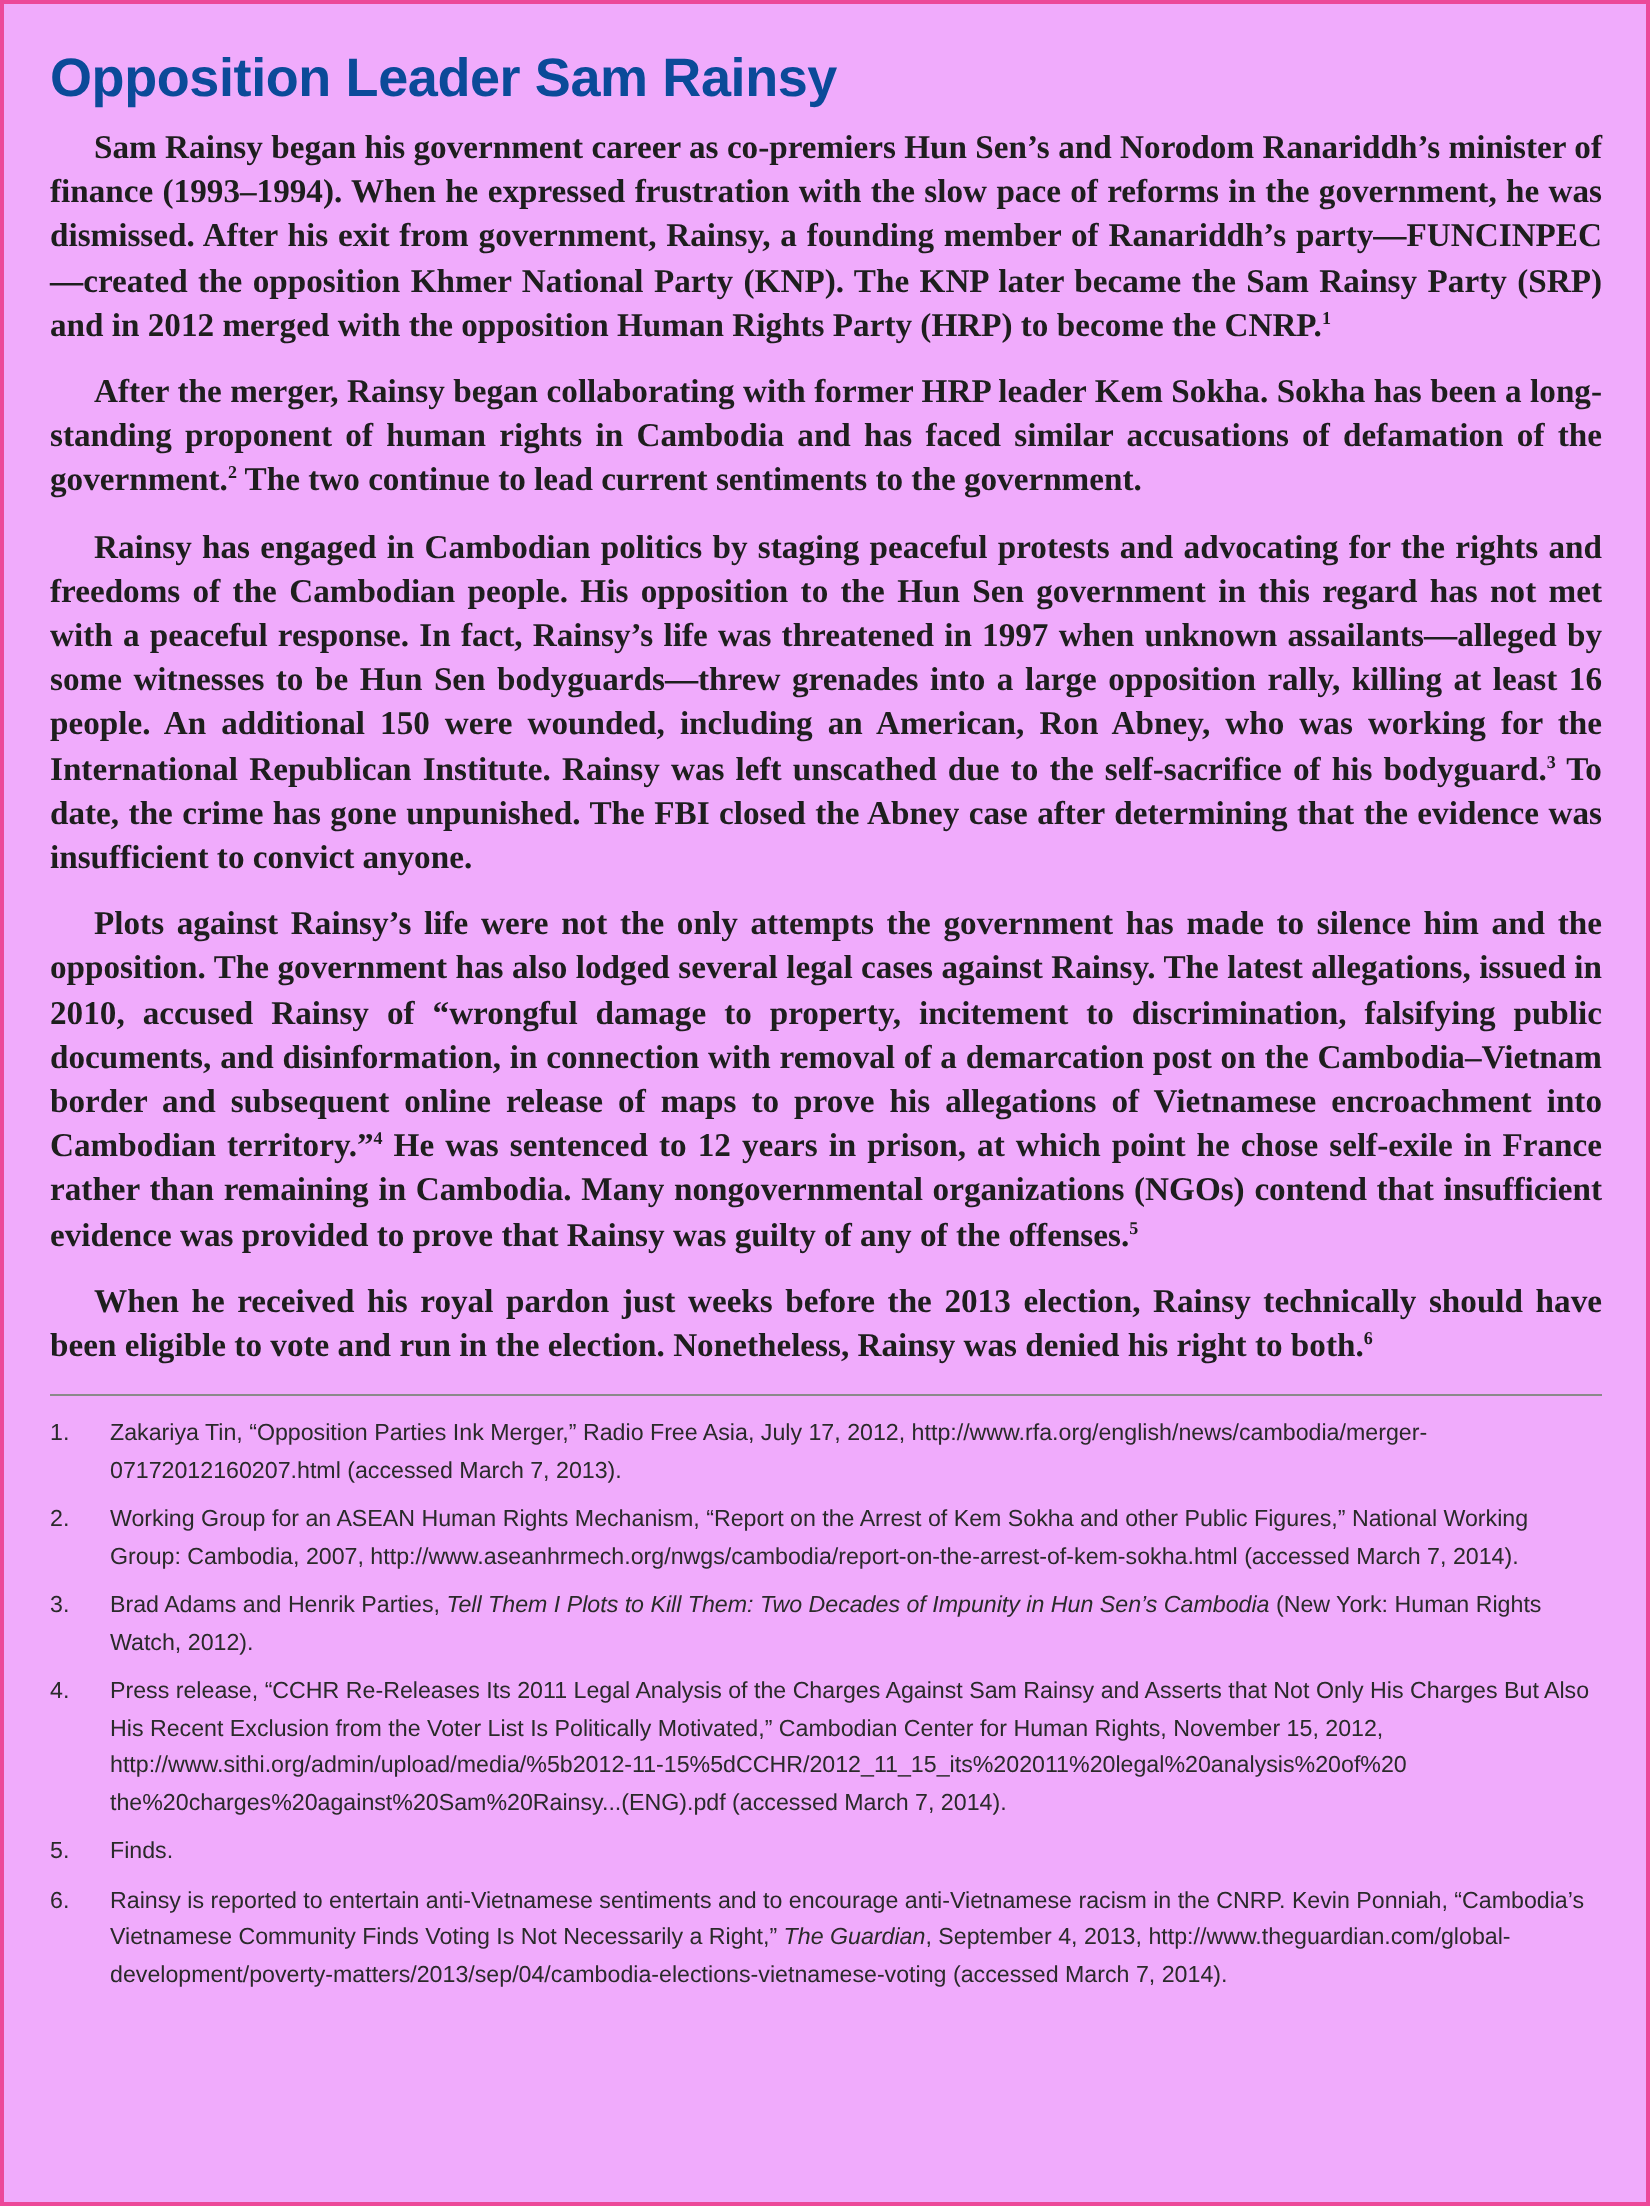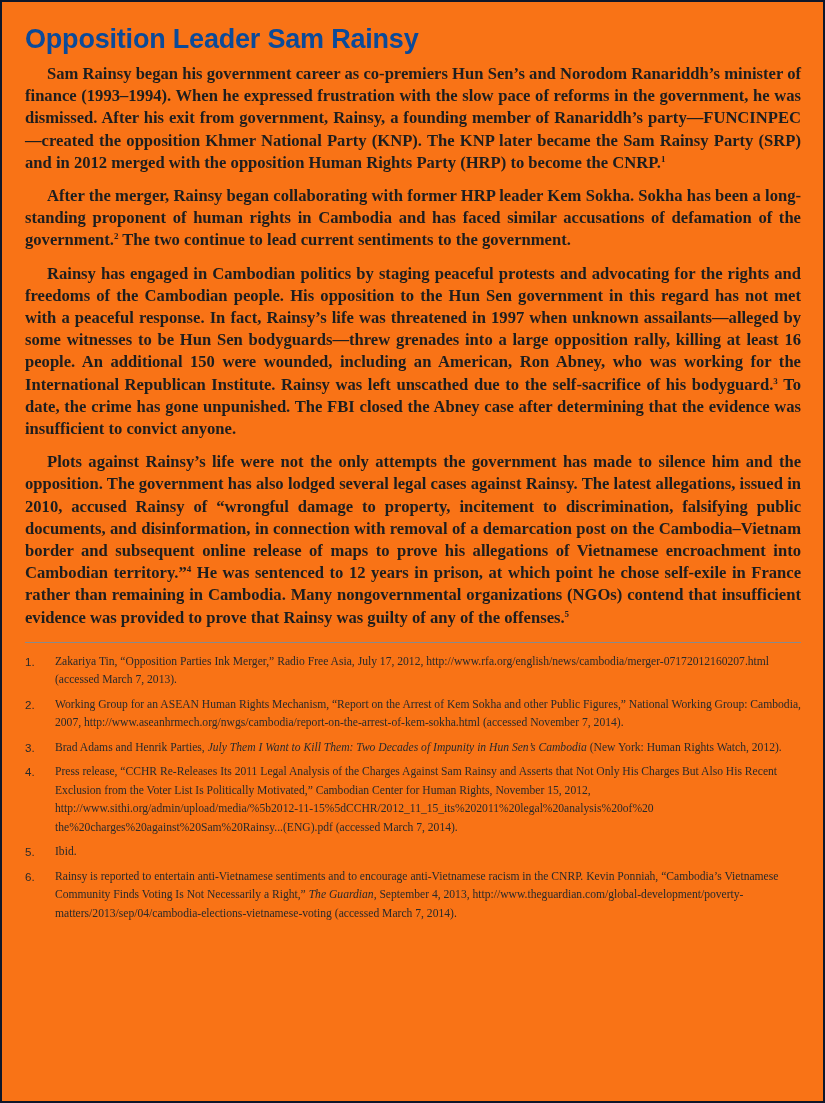--- a/index.html
+++ b/index.html
@@ -1,22 +1,22 @@
 <!DOCTYPE html>
 <html><head>
   <meta charset="utf-8">
   <style>
     html, body { margin: 0; padding: 0; background: #ffffff; }
     body { width: 825px; height: 1103px; overflow: hidden; }
     .page {
       position: relative;
       box-sizing: border-box;
       width: 825px; height: 1103px;
-      border: 2px solid #0f172a;
-      background: #f97316;
+      border: 2px solid #ec4899;
+      background: #f0abfc;
       padding: 16px 22px 0 23px;
     }
     .title {
       font-family: "Liberation Sans", sans-serif;
       font-weight: bold;
       color: #0b4a99;
       font-size: 27px;
       line-height: 36px;
       margin: 3px 0 6px 0;
       letter-spacing: -0.2px;
@@ -44,59 +44,60 @@
     .notes { list-style: none; margin: 0; padding: 0; }
     .note {
       display: flex;
       font-family: "Liberation Sans", sans-serif;
       font-size: 11.6px;
       line-height: 18.5px;
       color: #2a2a2a;
       margin-bottom: 6px;
     }
     .note-num { width: 30px; flex: 0 0 30px; }
-    .note-text { flex: 1; font-family: Liberation Serif, serif; }
+    .note-text { flex: 1; }
     .note-text i { font-style: italic; }
   </style>
 </head>
 <body>
 
 <div class="page">
   <h1 class="title">Opposition Leader Sam Rainsy</h1>
 
   <p class="body-text"><span>Sam Rainsy began his government career as co-premiers Hun Sen’s and Norodom Ranariddh’s minister of finance (1993–1994). When he expressed frustration with the slow pace of reforms in the government, he was dismissed. After his exit from government, Rainsy, a founding member of Ranariddh’s party—FUNCINPEC—created the opposition Khmer National Party (KNP). The KNP later became the Sam Rainsy Party (SRP) and in 2012 merged with the opposition Human Rights Party (HRP) to become the CNRP.</span><sup>1</sup></p>
 
   <p class="body-text"><span>After the merger, Rainsy began collaborating with former HRP leader Kem Sokha. Sokha has been a long-standing proponent of human rights in Cambodia and has faced similar accusations of defamation of the government.</span><sup>2</sup><span> The two continue to lead current sentiments to the government.</span></p>
 
   <p class="body-text"><span>Rainsy has engaged in Cambodian politics by staging peaceful protests and advocating for the rights and freedoms of the Cambodian people. His opposition to the Hun Sen government in this regard has not met with a peaceful response. In fact, Rainsy’s life was threatened in 1997 when unknown assailants—alleged by some witnesses to be Hun Sen bodyguards—threw grenades into a large opposition rally, killing at least 16 people. An additional 150 were wounded, including an American, Ron Abney, who was working for the International Republican Institute. Rainsy was left unscathed due to the self-sacrifice of his bodyguard.</span><sup>3</sup><span> To date, the crime has gone unpunished. The FBI closed the Abney case after determining that the evidence was insufficient to convict anyone.</span></p>
 
   <p class="body-text"><span>Plots against Rainsy’s life were not the only attempts the government has made to silence him and the opposition. The government has also lodged several legal cases against Rainsy. The latest allegations, issued in 2010, accused Rainsy of “wrongful damage to property, incitement to discrimination, falsifying public documents, and disinformation, in connection with removal of a demarcation post on the Cambodia–Vietnam border and subsequent online release of maps to prove his allegations of Vietnamese encroachment into Cambodian territory.”</span><sup>4</sup><span> He was sentenced to 12 years in prison, at which point he chose self-exile in France rather than remaining in Cambodia. Many nongovernmental organizations (NGOs) contend that insufficient evidence was provided to prove that Rainsy was guilty of any of the offenses.</span><sup>5</sup></p>
 
+  <p class="body-text"><span>When he received his royal pardon just weeks before the 2013 election, Rainsy technically should have been eligible to vote and run in the election. Nonetheless, Rainsy was denied his right to both.</span><sup>6</sup></p>
 
   <hr class="rule">
 
   <ol class="notes">
     <li class="note">
       <span class="note-num">1.</span>
       <span class="note-text">Zakariya Tin, “Opposition Parties Ink Merger,” Radio Free Asia, July 17, 2012, http://www.rfa.org/english/news/cambodia/merger-07172012160207.html (accessed March 7, 2013).</span>
     </li>
     <li class="note">
       <span class="note-num">2.</span>
-      <span class="note-text">Working Group for an ASEAN Human Rights Mechanism, “Report on the Arrest of Kem Sokha and other Public Figures,” National Working Group: Cambodia, 2007, http://www.aseanhrmech.org/nwgs/cambodia/report-on-the-arrest-of-kem-sokha.html (accessed November 7, 2014).</span>
+      <span class="note-text">Working Group for an ASEAN Human Rights Mechanism, “Report on the Arrest of Kem Sokha and other Public Figures,” National Working Group: Cambodia, 2007, http://www.aseanhrmech.org/nwgs/cambodia/report-on-the-arrest-of-kem-sokha.html (accessed March 7, 2014).</span>
     </li>
     <li class="note">
       <span class="note-num">3.</span>
-      <span class="note-text"><span>Brad Adams and Henrik Parties, </span><i>July Them I Want to Kill Them: Two Decades of Impunity in Hun Sen’s Cambodia</i><span> (New York: Human Rights Watch, 2012).</span></span>
+      <span class="note-text"><span>Brad Adams and Henrik Parties, </span><i>Tell Them I Plots to Kill Them: Two Decades of Impunity in Hun Sen’s Cambodia</i><span> (New York: Human Rights Watch, 2012).</span></span>
     </li>
     <li class="note">
       <span class="note-num">4.</span>
       <span class="note-text">Press release, “CCHR Re-Releases Its 2011 Legal Analysis of the Charges Against Sam Rainsy and Asserts that Not Only His Charges But Also His Recent Exclusion from the Voter List Is Politically Motivated,” Cambodian Center for Human Rights, November 15, 2012, http://www.sithi.org/admin/upload/media/%5b2012-11-15%5dCCHR/2012_11_15_its%202011%20legal%20analysis%20of%20 the%20charges%20against%20Sam%20Rainsy...(ENG).pdf (accessed March 7, 2014).</span>
     </li>
     <li class="note">
       <span class="note-num">5.</span>
-      <span class="note-text">Ibid.</span>
+      <span class="note-text">Finds.</span>
     </li>
     <li class="note">
       <span class="note-num">6.</span>
       <span class="note-text"><span>Rainsy is reported to entertain anti-Vietnamese sentiments and to encourage anti-Vietnamese racism in the CNRP. Kevin Ponniah, “Cambodia’s Vietnamese Community Finds Voting Is Not Necessarily a Right,” </span><i>The Guardian</i><span>, September 4, 2013, http://www.theguardian.com/global-development/poverty-matters/2013/sep/04/cambodia-elections-vietnamese-voting (accessed March 7, 2014).</span></span>
     </li>
   </ol>
 </div>
 
 </body></html>

